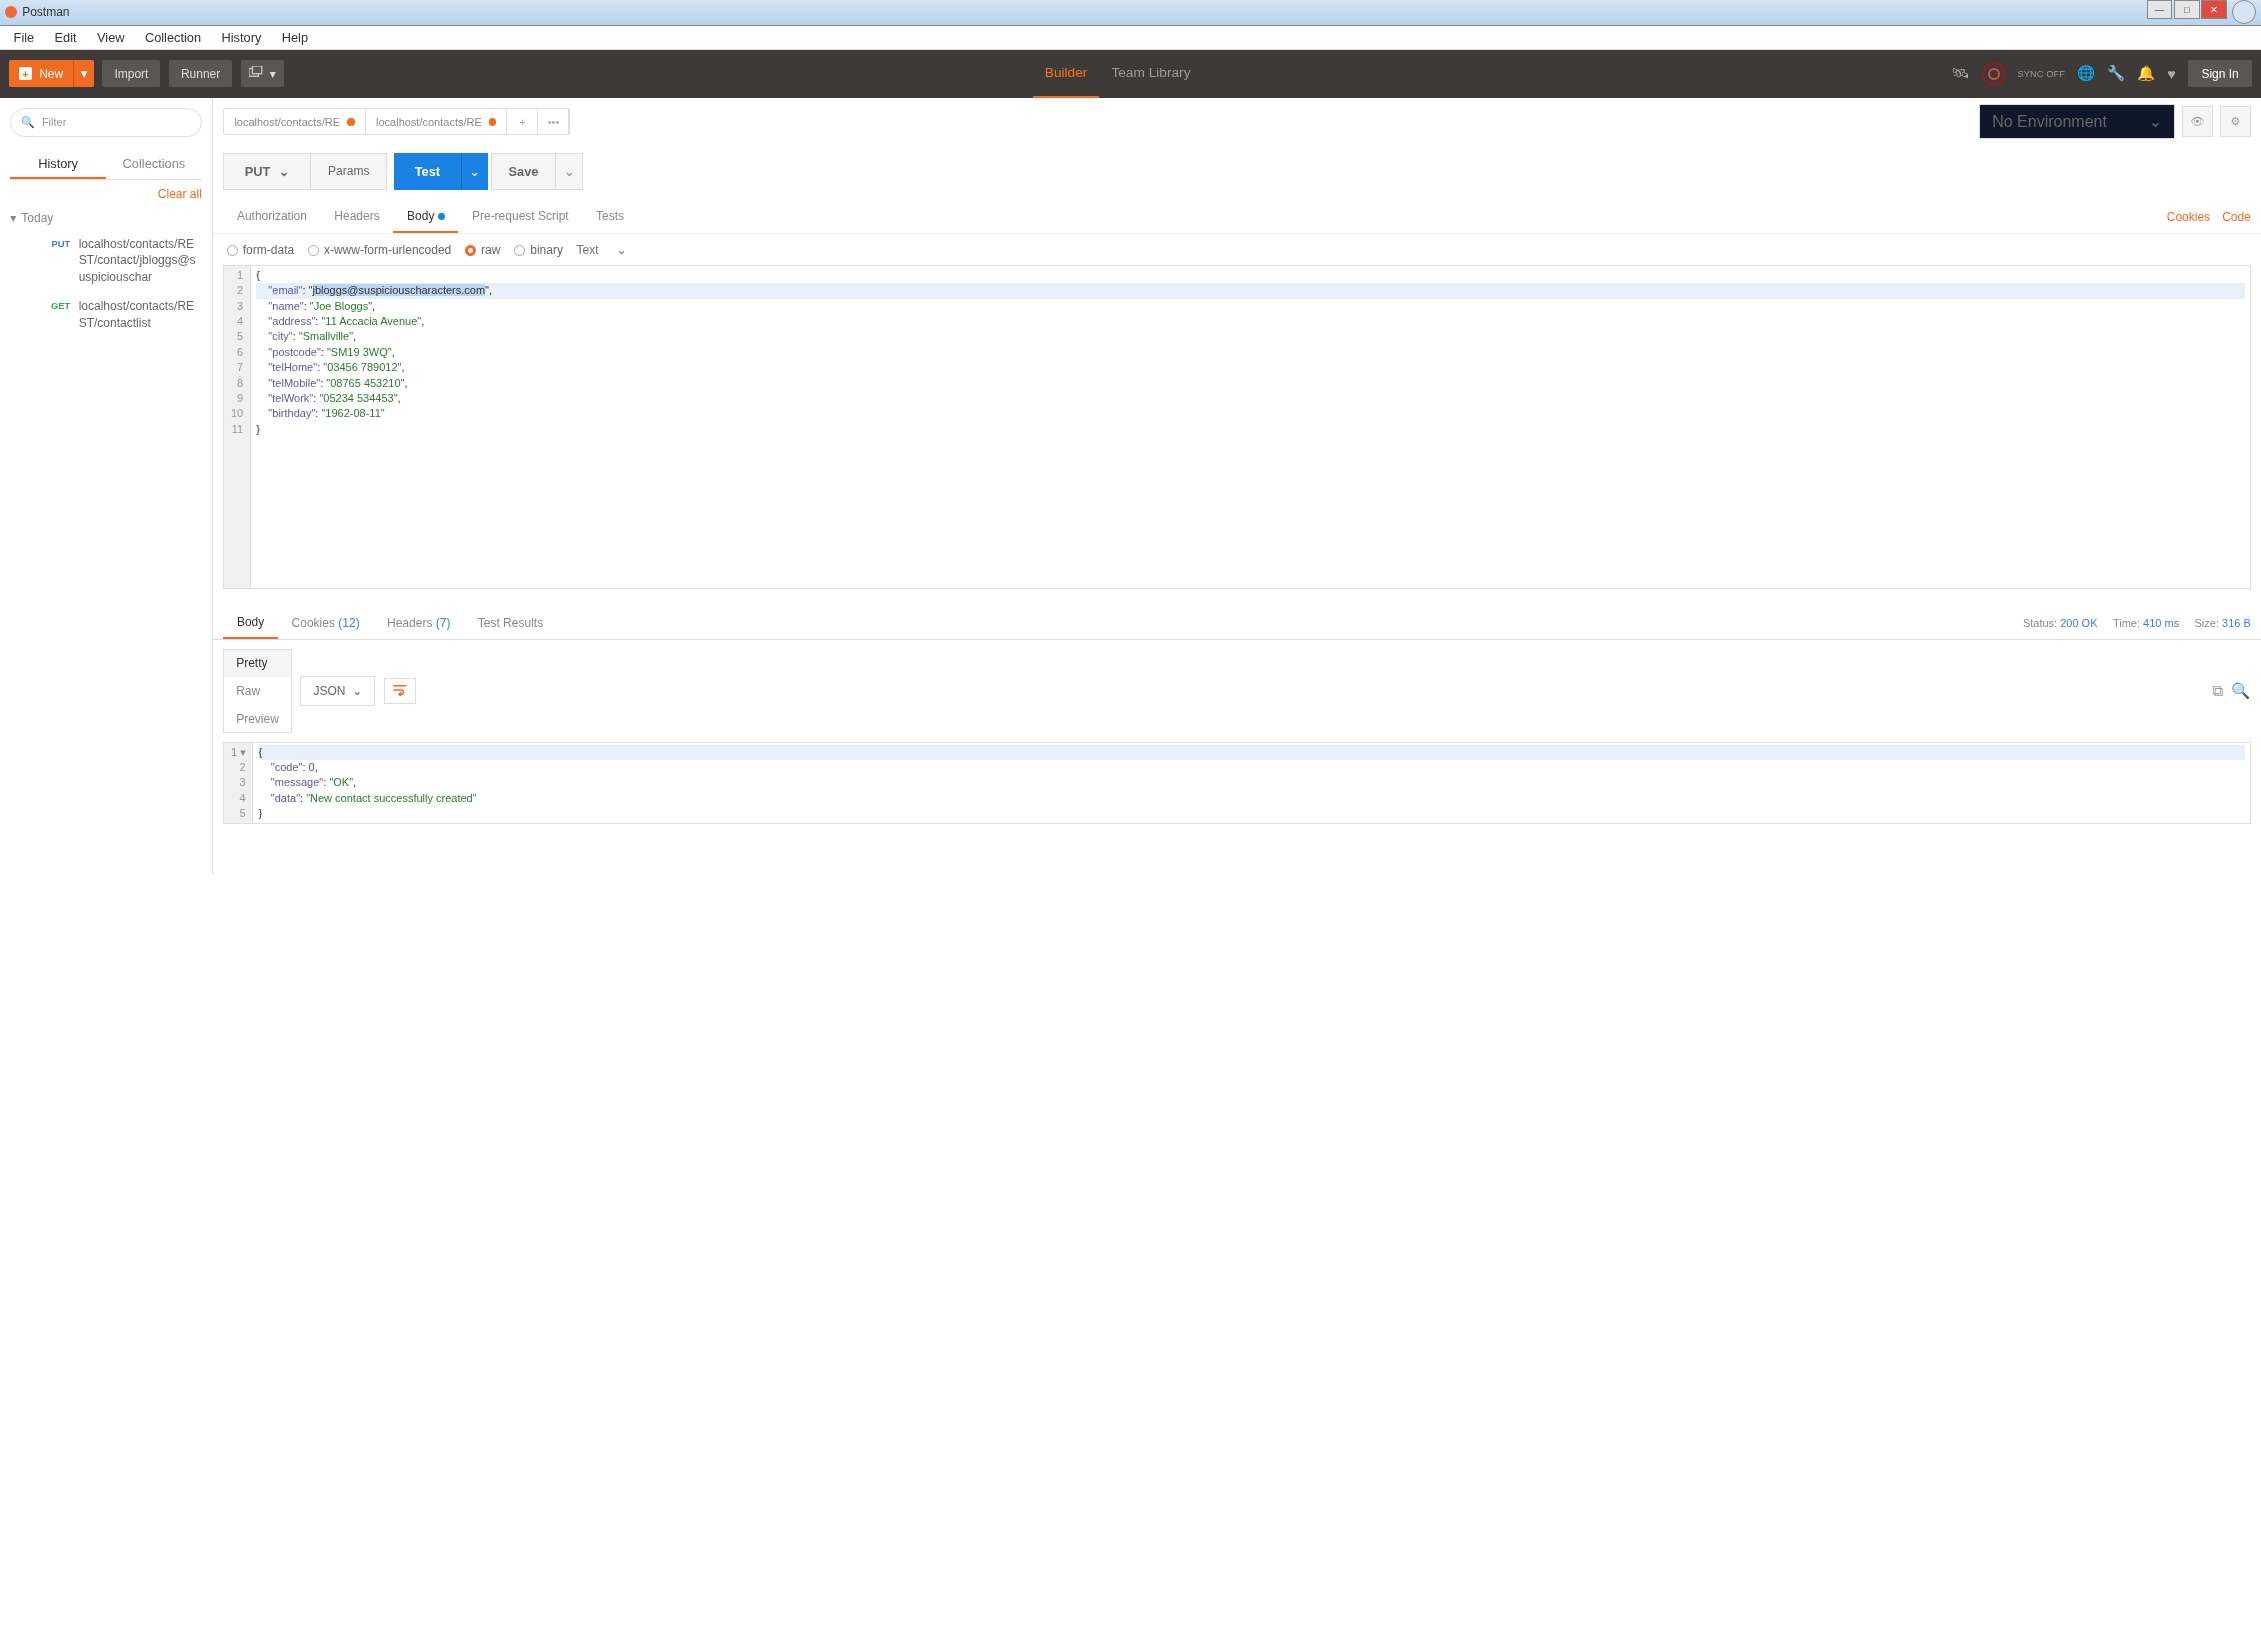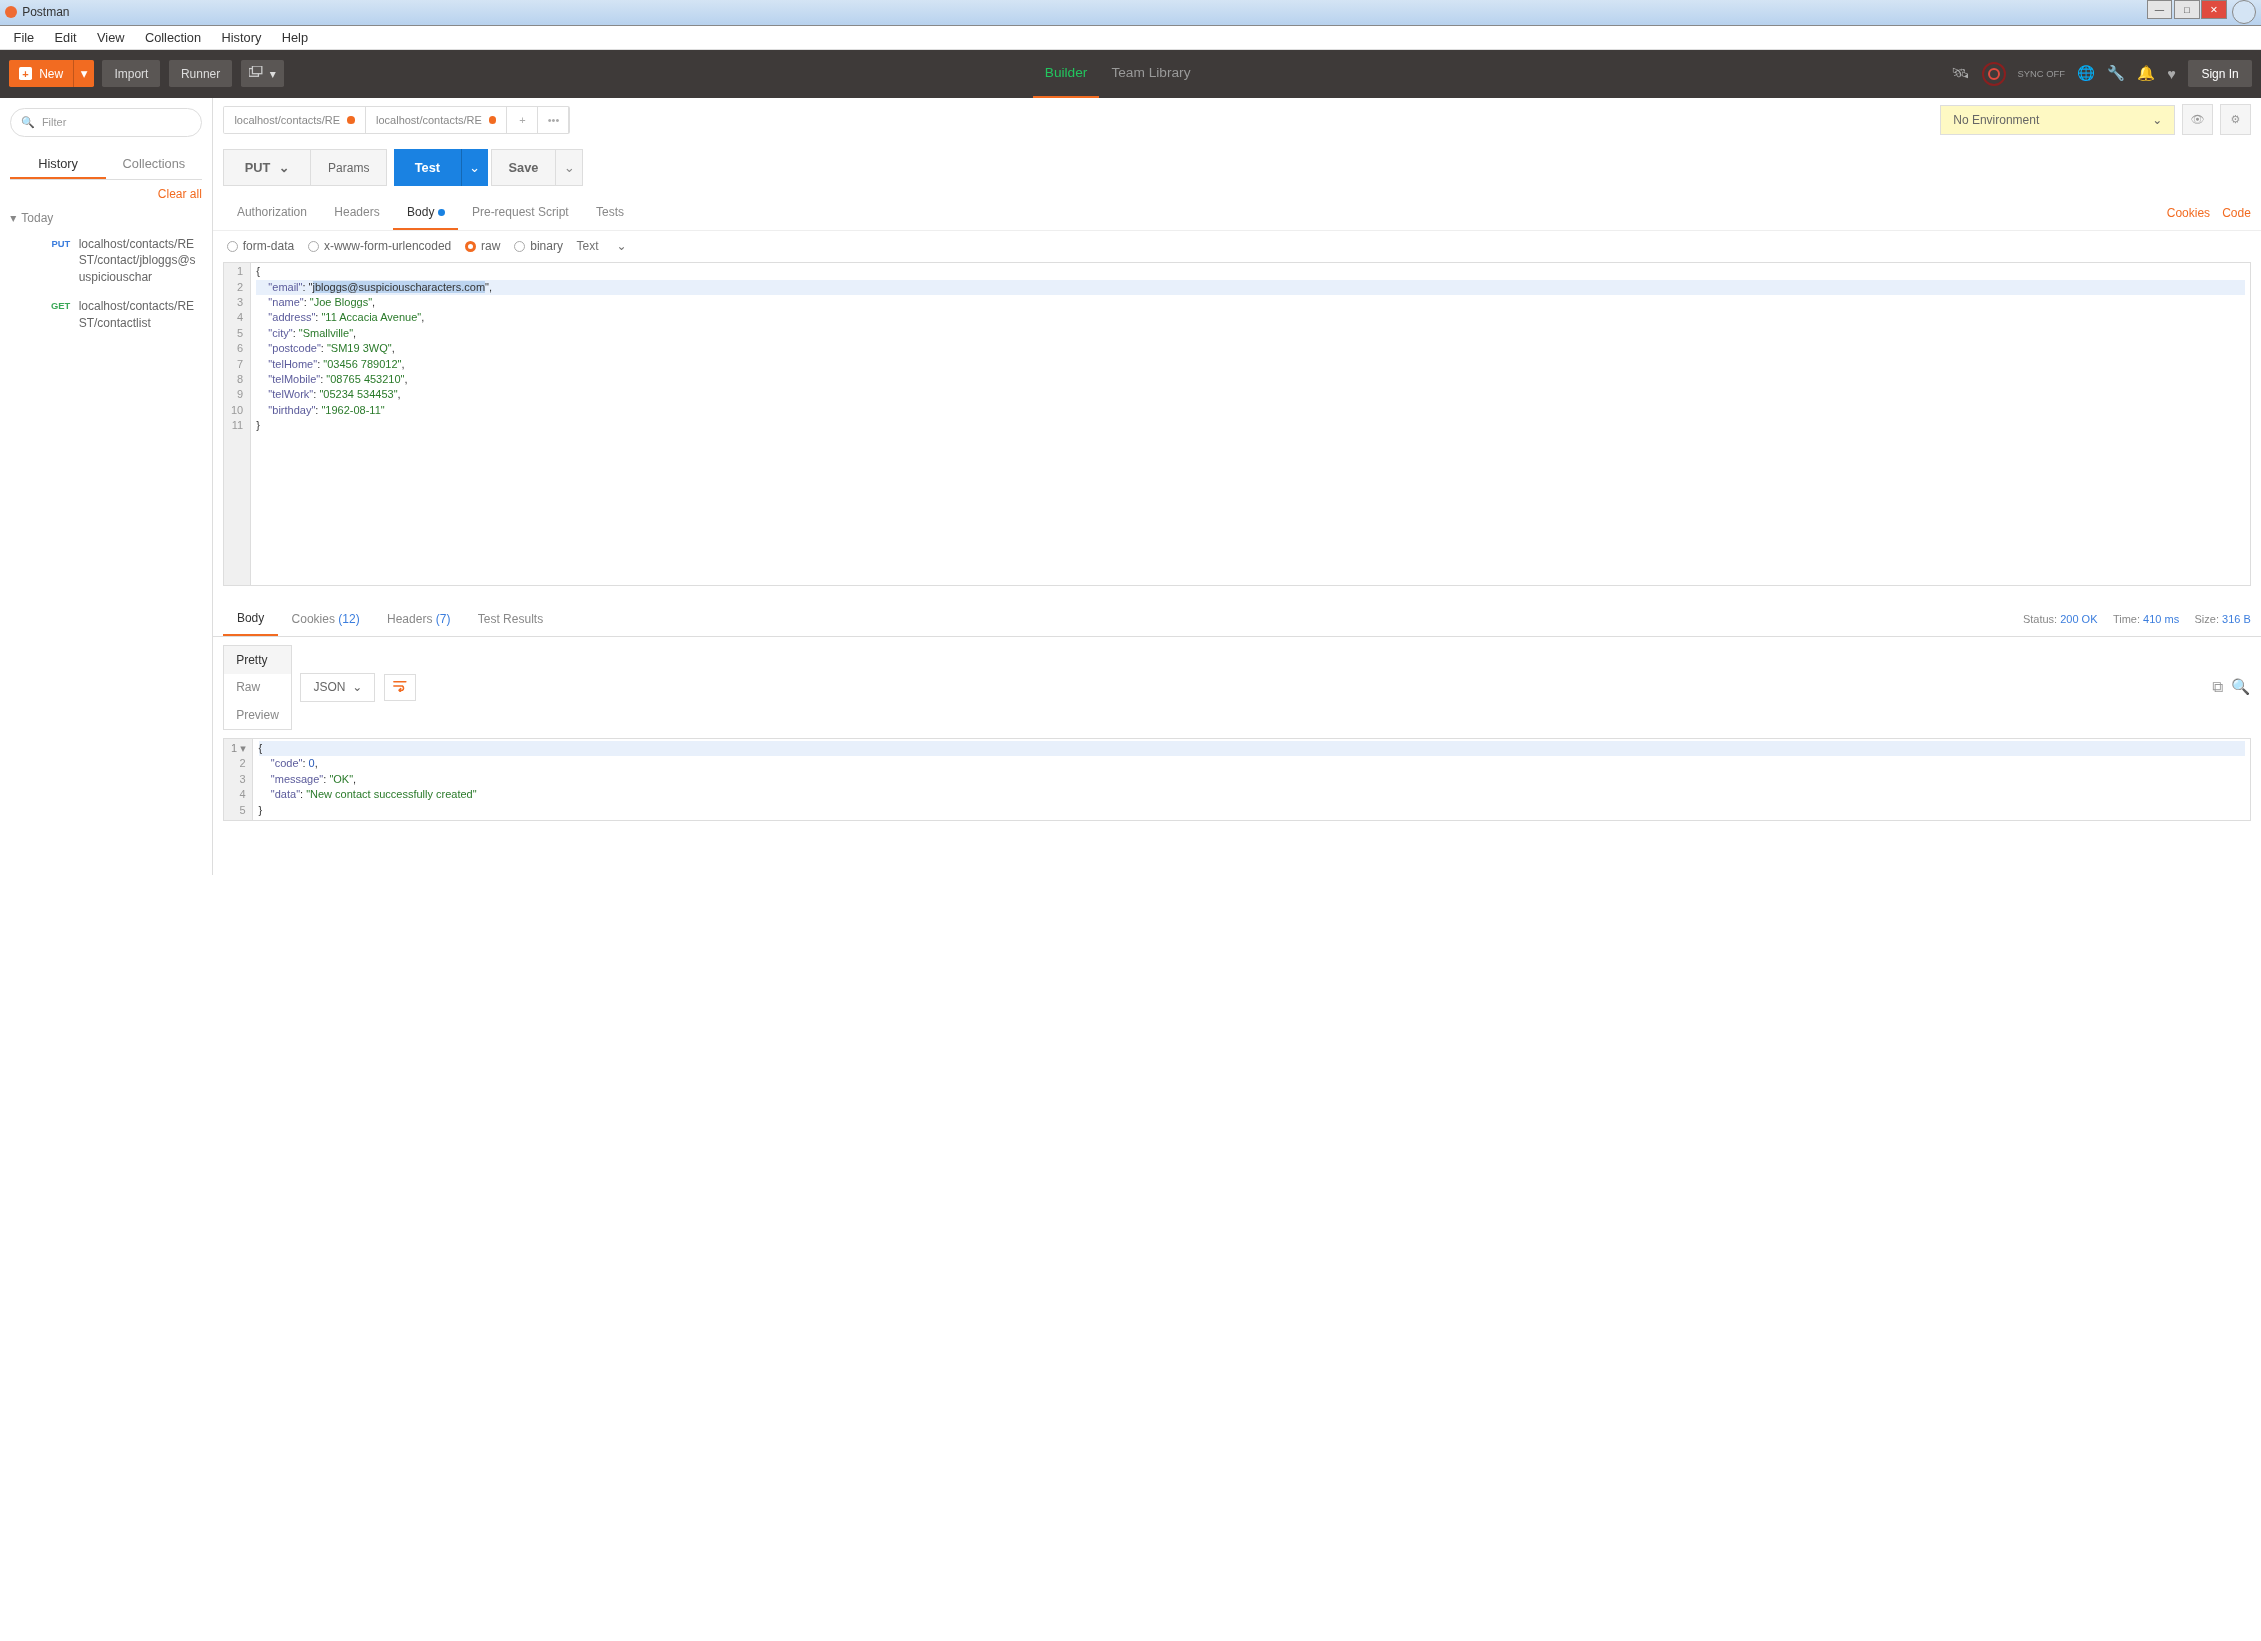--- a/index.html
+++ b/index.html
@@ -15,21 +15,21 @@
 .menubar { height:24px; background:#fff; display:flex; align-items:center; padding:0 3.4px; border-bottom:0.9px solid #ddd; font-size:12.8px; }
 .menubar span { padding:1.7px 10.2px; cursor:pointer; }
 
 .toolbar { height:48px; background:#3e3a39; display:flex; align-items:center; padding:0 8.5px; color:#ccc; }
 .btn-new { background:#f26b21; color:#fff; height:27px; padding:0 10.2px; border:none; display:flex; align-items:center; font-size:12px; border-radius:1.7px 0 0 1.7px; }
 .btn-new .plus-box { width:13.7px; height:13.7px; background:#fff; color:#f26b21; border-radius:1.7px; display:flex; align-items:center; justify-content:center; font-weight:bold; margin-right:6.8px; font-size:11px; }
 .btn-new-dd { background:#f26b21; color:#fff; height:27px; width:20.5px; border:none; border-left:0.9px solid rgba(0,0,0,.2); border-radius:0 1.7px 1.7px 0; }
 .btn-dark { background:#5a5654; color:#ddd; height:27px; border:none; padding:0 12px; margin-left:8.5px; font-size:12px; border-radius:1.7px; }
 .toolbar-tabs { margin:0 auto; display:flex; height:100%; }
 .toolbar-tab { padding:0 12px; display:flex; align-items:center; font-size:13.7px; color:#999; border-bottom:2.6px solid transparent; }
-.toolbar-tab.active { color:#22c55e; border-bottom-color:#f26b21; }
+.toolbar-tab.active { color:#f97316; border-bottom-color:#f26b21; }
 .toolbar-right { display:flex; align-items:center; gap:12px; }
 .toolbar-right .glyph { color:#aaa; font-size:14.5px; }
 .sync-ring { width:24px; height:24px; border:2.6px solid #8a1f1f; border-radius:50%; display:flex; align-items:center; justify-content:center; }
 .sync-ring-inner { width:12px; height:12px; border:2.6px solid #e04b3f; border-radius:50%; }
 .sync-off { color:#999; font-size:9.4px; }
 .btn-signin { background:#5a5654; color:#fff; padding:6.8px 13.7px; border:none; font-size:12px; border-radius:1.7px; }
 
 .layout { display:flex; height:777px; }
 .sidebar { width:213px; border-right:0.9px solid #ddd; padding:10.2px; }
 .filter { border:0.9px solid #ddd; border-radius:15.4px; height:29px; display:flex; align-items:center; padding:0 10.2px; color:#999; }
@@ -46,21 +46,21 @@
 .hist-url { flex:1; word-break:break-all; line-height:1.4; }
 
 .main { flex:1; display:flex; flex-direction:column; }
 .req-top { display:flex; padding:6.8px 10.2px; align-items:center; }
 .req-tabs { display:flex; border:0.9px solid #ddd; border-radius:1.7px; }
 .req-tab { padding:6.8px 10.2px; display:flex; align-items:center; font-size:11px; color:#888; border-right:0.9px solid #ddd; }
 .req-tab:last-child { border-right:none; }
 .dot { width:7.7px; height:7.7px; background:#f26b21; border-radius:50%; margin-left:6.8px; }
 .req-tab-btn { width:31px; display:flex; align-items:center; justify-content:center; color:#aaa; border-right:0.9px solid #ddd; }
 .env { margin-left:auto; display:flex; align-items:center; gap:6.8px; }
-.env-dd { border:0.9px solid #ddd; background:#fef9c3; padding:6.8px 12px; width:235px; color:#666; font-size:12px; display:flex; justify-content:space-between; align-items:center; }
+.env-dd { border:0.9px solid #ddd; background:#0f172a; padding:6.8px 12px; width:196px; color:#666; font-size:16px; display:flex; justify-content:space-between; align-items:center; }
 .env-btn { border:0.9px solid #ddd; background:#f5f5f5; width:31px; height:31px; display:flex; align-items:center; justify-content:center; color:#999; }
 
 .url-row { display:flex; padding:6.8px 10.2px; gap:0; }
 .method { border:0.9px solid #ddd; background:#f5f5f5; padding:10.2px 20.5px; font-size:12.8px; font-weight:600; color:#666; display:flex; align-items:center; gap:8.5px; }
 .url-input { border:0.9px solid #ddd; border-left:none; flex:1; padding:10.2px; font-size:12px; color:#666; }
 .params-btn { border:0.9px solid #ddd; border-left:none; background:#f5f5f5; padding:0 17px; color:#666; font-size:12px; }
 .send-btn { background:#1a82e2; color:#fff; border:none; padding:0 20.5px; font-size:12.8px; font-weight:600; margin-left:6.8px; }
 .send-dd { background:#1a82e2; color:#fff; border:none; width:27px; border-left:0.9px solid rgba(0,0,0,.2); }
 .save-btn { border:0.9px solid #ddd; background:#f5f5f5; padding:0 17px; color:#666; font-size:12.8px; font-weight:600; margin-left:3px; }
 .save-dd { border:0.9px solid #ddd; border-left:none; background:#f5f5f5; width:27px; color:#888; }

